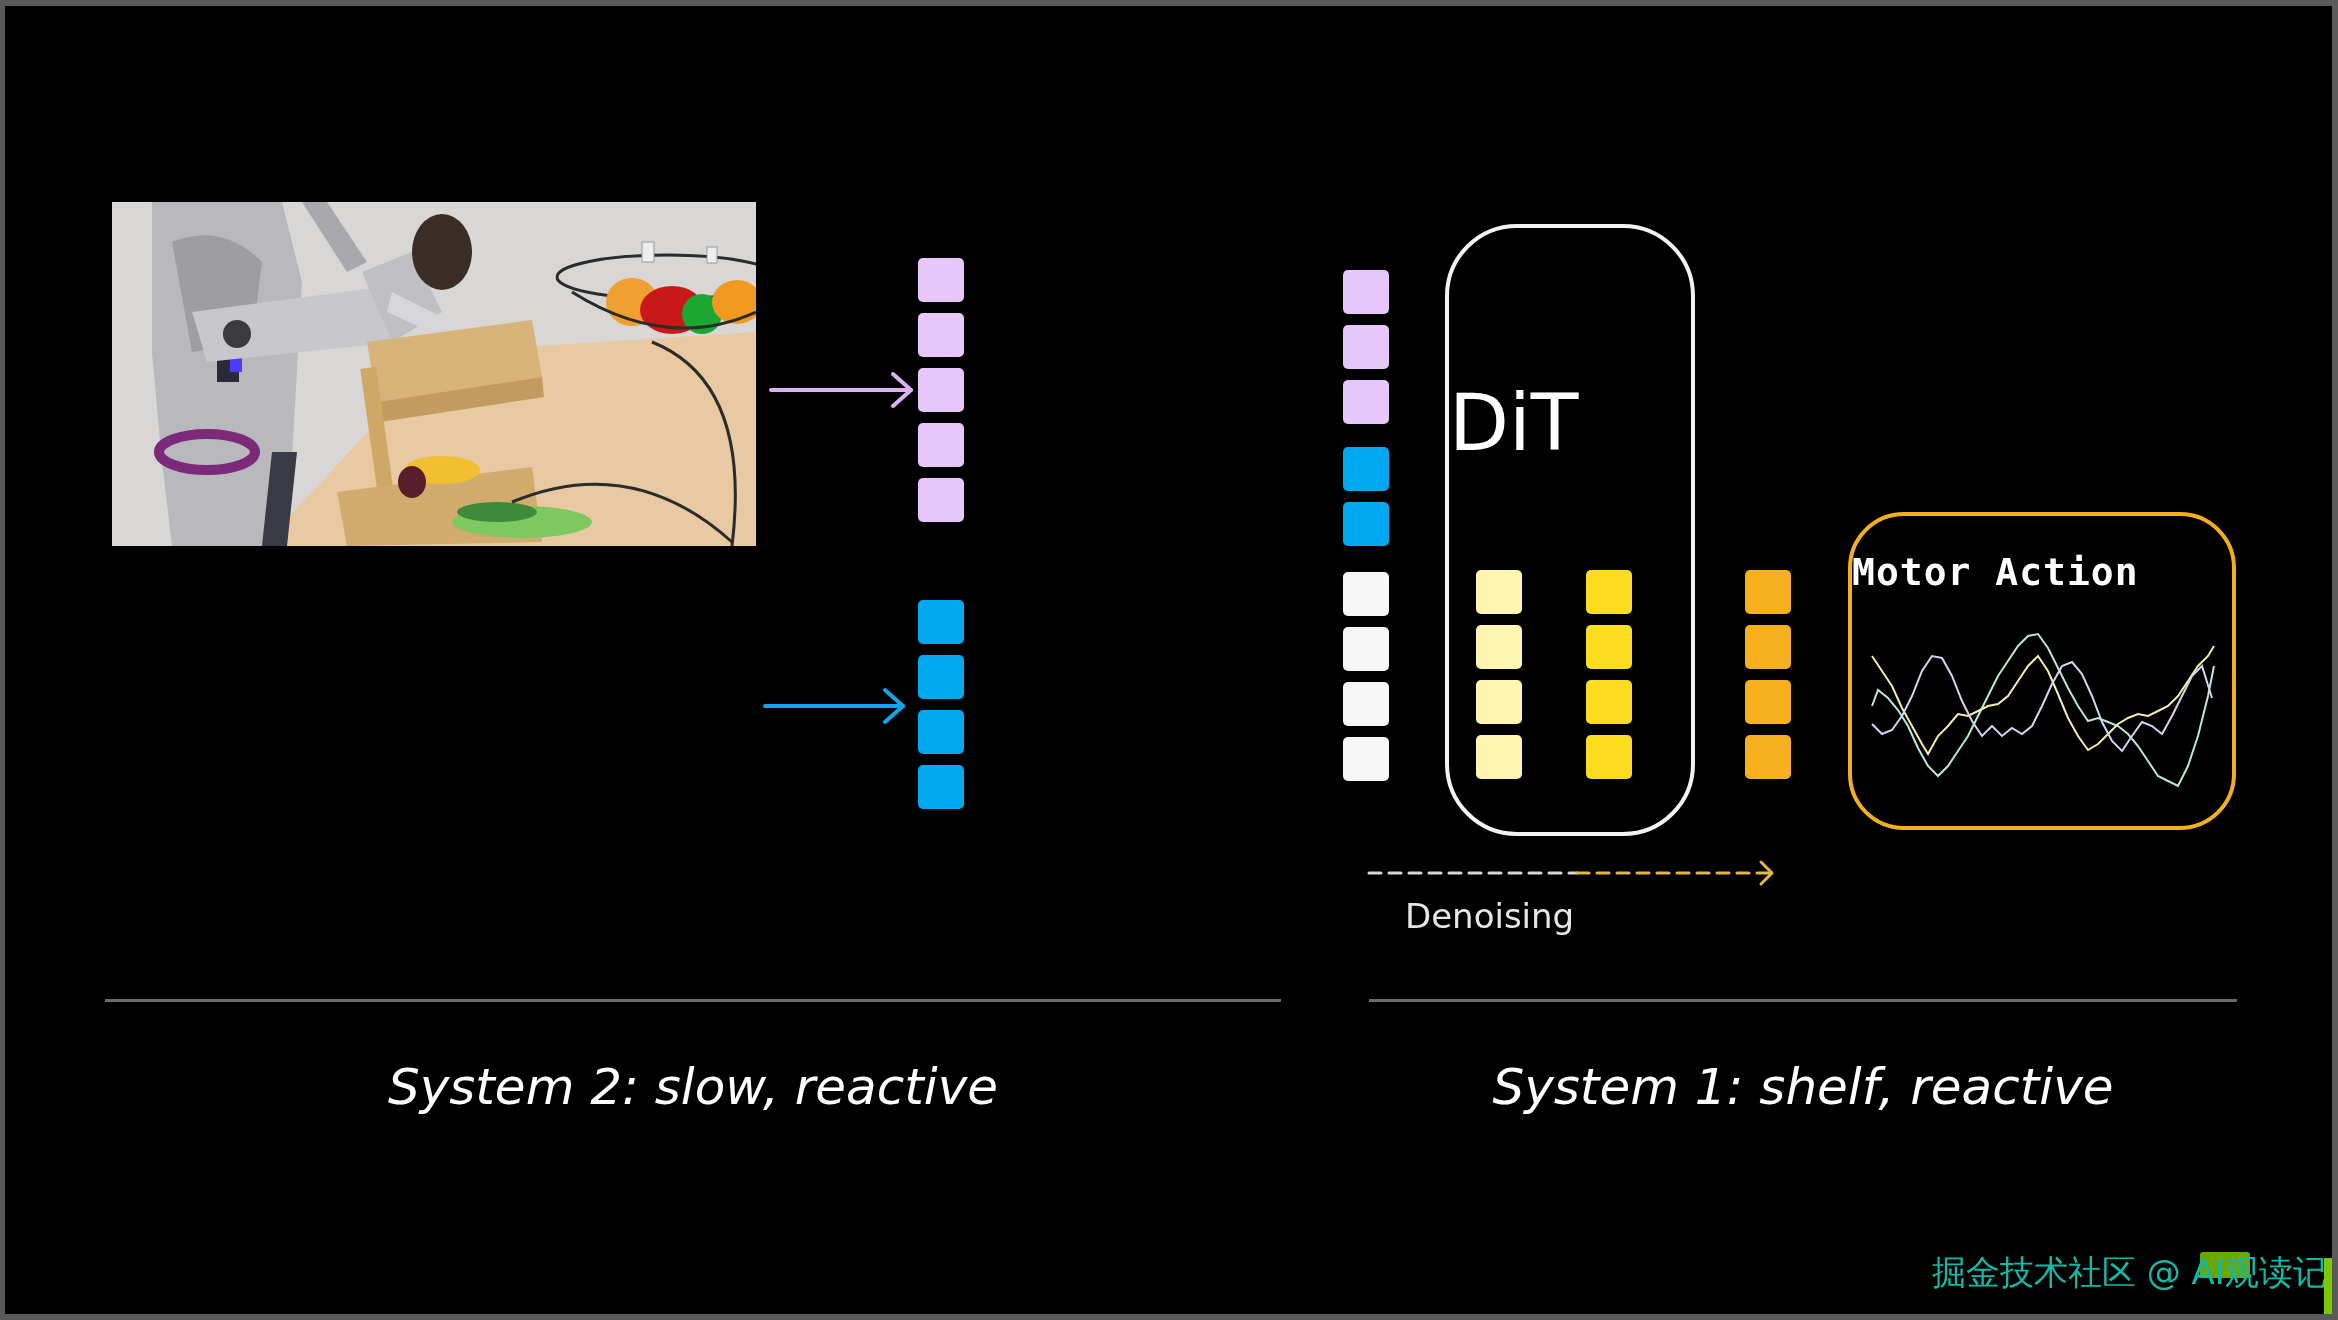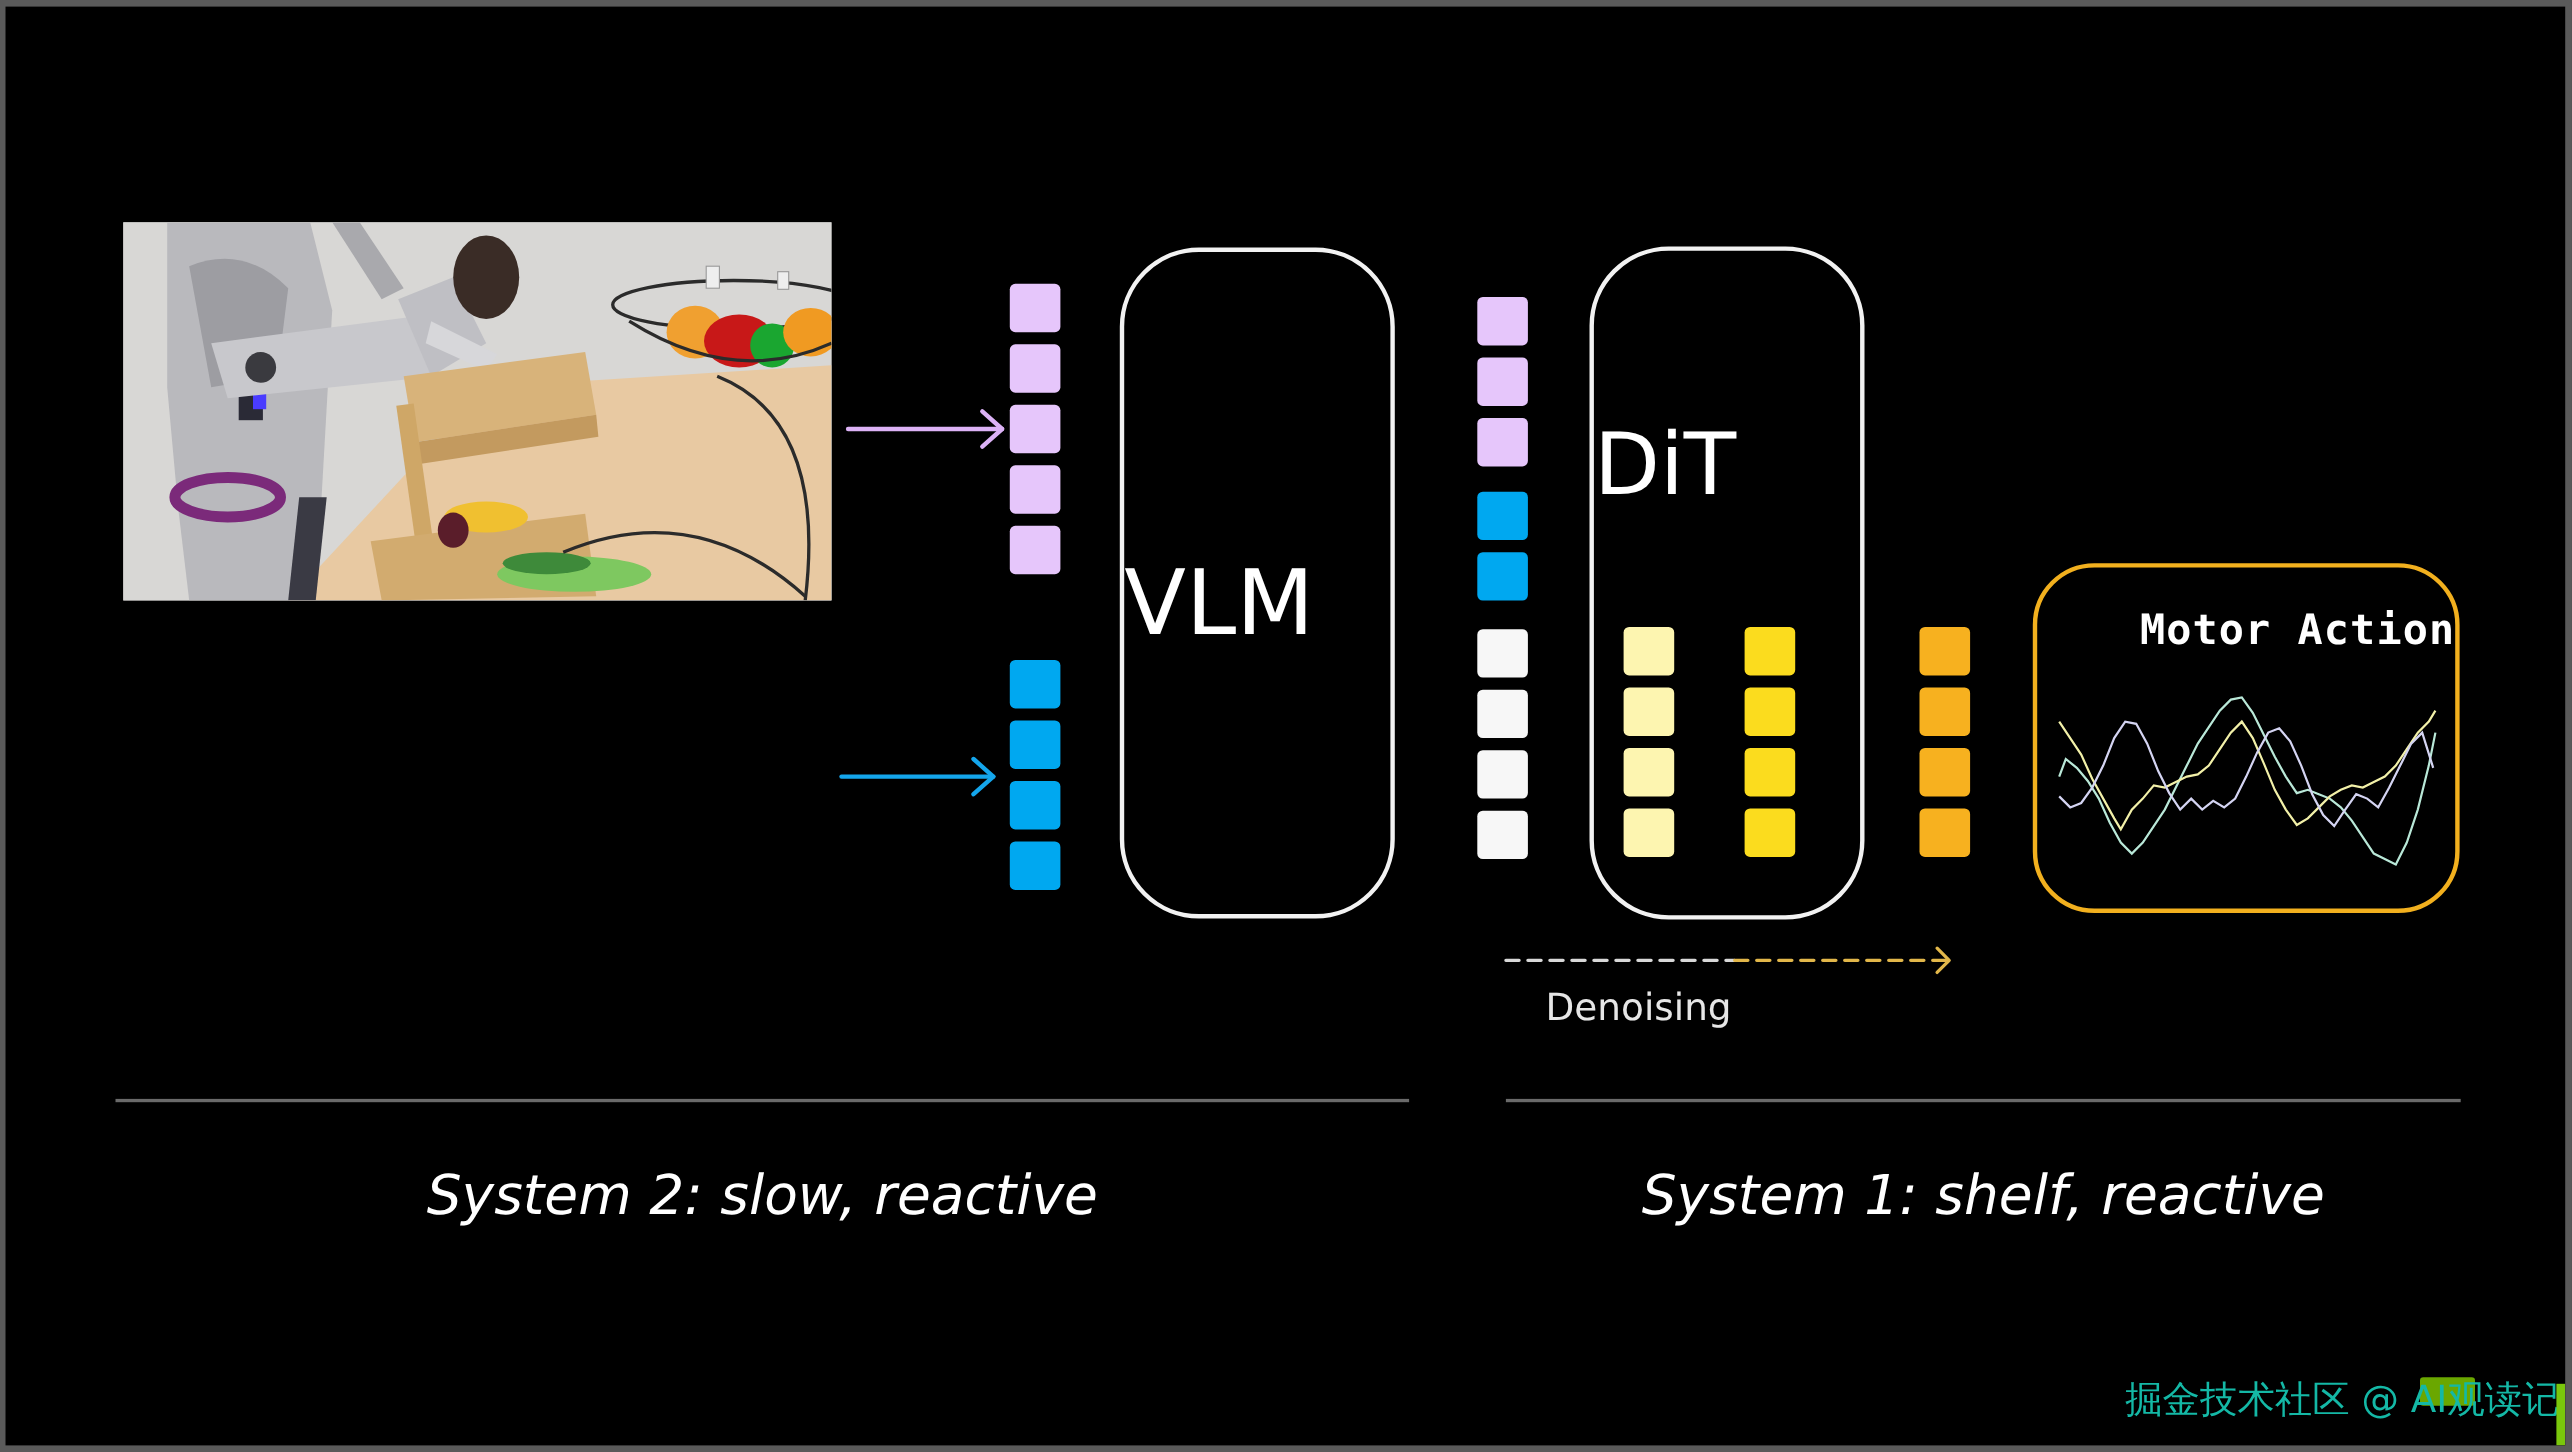--- a/index.html
+++ b/index.html
@@ -8,21 +8,21 @@
   .abs { position: absolute; }
   
   #photo { left: 107px; top: 196px; width: 644px; height: 344px; overflow: hidden; background: #d9d8d6; }
   
   #prompt-box { left: 100px; top: 562px; width: 650px; height: 272px; border: 3px dashed #e8e8e8; border-radius: 4px; box-sizing: border-box; }
   #prompt-text { position: absolute; left: 24px; top: 34px; width: 620px; color: #fff; font-family: "DejaVu Sans Mono", monospace; font-style: italic; font-size: 38px; line-height: 66px; white-space: pre-line; letter-spacing: 1px; }
   .token { position: absolute; width: 46px; height: 44px; border-radius: 5px; }
   .model-box { position: absolute; border: 4px solid #f2f2f2; border-radius: 72px; box-sizing: border-box; }
   .model-label { position: absolute; left: 0; right: 0; text-align: left; color: #fff; font-family: "DejaVu Sans", sans-serif; }
   #motor-box { left: 1843px; top: 506px; width: 388px; height: 318px; border: 4px solid #f2b01e; border-radius: 56px; box-sizing: border-box; }
-  #motor-title { position: absolute; left: 0; right: 0; top: 34px; text-align: right; color: #fff; font-family: "DejaVu Sans Mono", monospace; font-size: 38px; font-weight: bold; letter-spacing: 1px; }
+  #motor-title { position: absolute; left: 0; right: 0; top: 34px; text-align: left; color: #fff; font-family: "DejaVu Sans Mono", monospace; font-size: 38px; font-weight: bold; letter-spacing: 1px; }
   .divider { position: absolute; height: 3px; background: #6a6a6a; }
   .system-label { position: absolute; color: #fff; font-family: "DejaVu Sans", sans-serif; font-style: italic; font-size: 50px; text-align: center; }
   #denoise-label { left: 1400px; top: 890px; width: 340px; text-align: left; color: #e6e6e6; font-size: 34px; font-family: "DejaVu Sans", sans-serif; }
   #watermark { left: 1927px; top: 1244px; color: #14b8a6; font-size: 34px; font-family: "DejaVu Sans", sans-serif; white-space: nowrap; }
   #nv-logo { left: 2195px; top: 1246px; width: 50px; height: 26px; background: #76b900; border-radius: 3px; opacity: 0.9; }
   #green-bar { left: 2319px; top: 1252px; width: 8px; height: 56px; background: #7ac70c; }
 </style>
 </head>
 <body>
 
@@ -102,23 +102,20 @@
       <div class="token" style="left: 913px; top: 307px; background: rgb(230, 198, 251);"></div>
       <div class="token" style="left: 913px; top: 362px; background: rgb(230, 198, 251);"></div>
       <div class="token" style="left: 913px; top: 417px; background: rgb(230, 198, 251);"></div>
       <div class="token" style="left: 913px; top: 472px; background: rgb(230, 198, 251);"></div>
       <div class="token" style="left: 913px; top: 594px; background: rgb(0, 168, 240);"></div>
       <div class="token" style="left: 913px; top: 649px; background: rgb(0, 168, 240);"></div>
       <div class="token" style="left: 913px; top: 704px; background: rgb(0, 168, 240);"></div>
       <div class="token" style="left: 913px; top: 759px; background: rgb(0, 168, 240);"></div>
     </div>
 
-  <div class="model-box" style="left:1013px;top:219px;width:250px;height:610px;">
-    <div class="model-label" style="top:272px;font-size:82px;">VLM</div>
-  </div>
 
   <div id="dit-cond">
       <div class="token" style="left: 1338px; top: 264px; background: rgb(230, 198, 251);"></div>
       <div class="token" style="left: 1338px; top: 319px; background: rgb(230, 198, 251);"></div>
       <div class="token" style="left: 1338px; top: 374px; background: rgb(230, 198, 251);"></div>
       <div class="token" style="left: 1338px; top: 441px; background: rgb(0, 168, 240);"></div>
       <div class="token" style="left: 1338px; top: 496px; background: rgb(0, 168, 240);"></div>
       <div class="token" style="left: 1338px; top: 566px; background: rgb(247, 247, 247);"></div>
       <div class="token" style="left: 1338px; top: 621px; background: rgb(247, 247, 247);"></div>
       <div class="token" style="left: 1338px; top: 676px; background: rgb(247, 247, 247);"></div>

